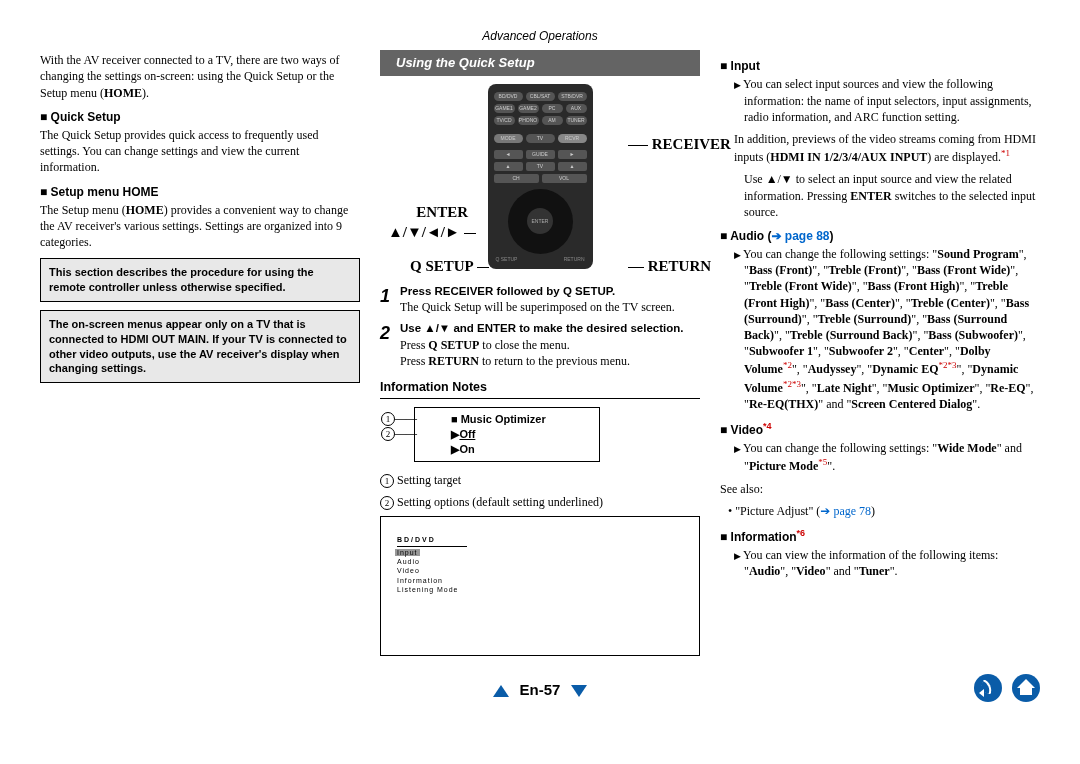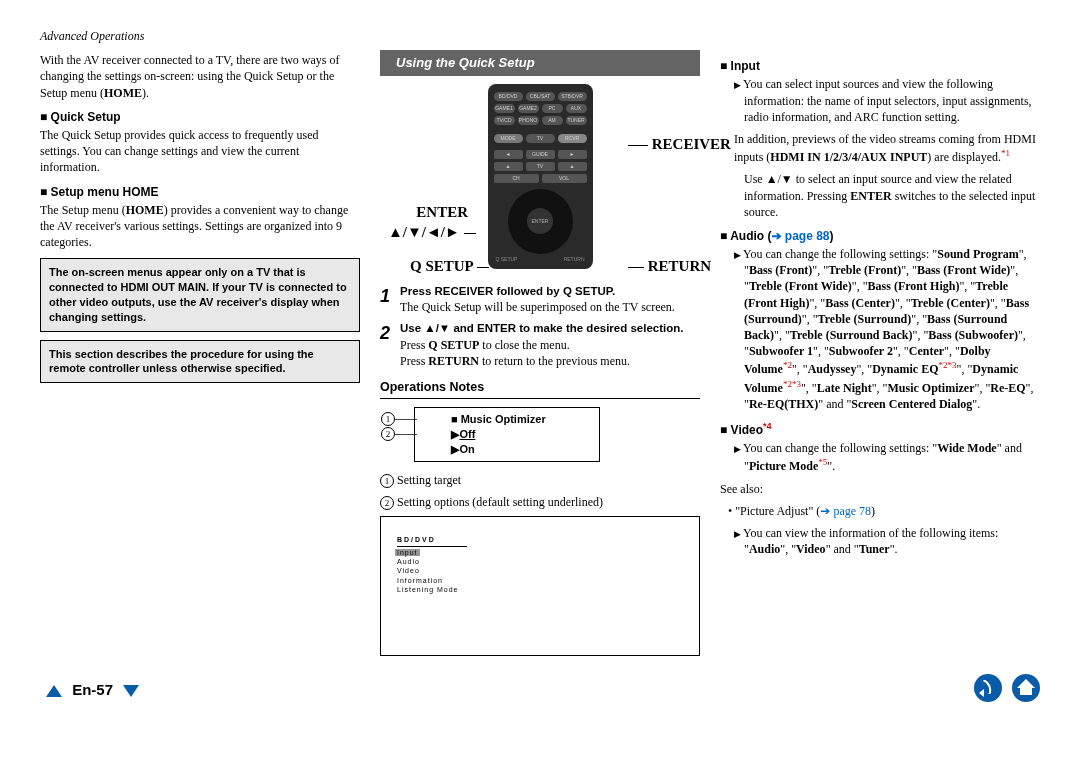--- a/index.html
+++ b/index.html
@@ -1,30 +1,30 @@
 <!DOCTYPE html>
 <html><head>
 <meta charset="utf-8">
 <style>
   body { font-family: "Times New Roman", serif; font-size: 12px; color: #000; margin: 0; padding: 28px 40px 20px 40px; width: 1080px; box-sizing: border-box; line-height: 1.35; }
-  .header-right { text-align: left; font-style: italic; font-family: Liberation Serif, serif; font-size: 12px; margin-bottom: 6px; }
+  .header-right { text-align: center; font-style: italic; font-family: Liberation Sans, sans-serif; font-size: 12px; margin-bottom: 6px; }
   .columns { display: flex; gap: 20px; }
   .col { flex: 1; }
   h1 { font-family: Arial, sans-serif; font-weight: bold; font-size: 28px; margin: 0 0 8px 0; }
   .section-bar { background: #646464; color: #fff; font-family: Arial, sans-serif; font-weight: bold; font-style: italic; font-size: 13px; padding: 4px 16px; margin-bottom: 8px; }
   .sub-head-full { font-family: Arial, sans-serif; font-weight: bold; font-size: 12.5px; margin: 10px 0 4px 0; border-bottom: 1px solid #000; padding-bottom: 2px;}
   .square-head { font-family: Arial, sans-serif; font-weight: bold; font-size: 12px; margin: 8px 0 2px 0; }
   .square-head::before { content: "■ "; }
   .box { border: 1px solid #000; background: #e8e8e8; padding: 6px 8px; margin: 8px 0; font-family: Arial, sans-serif; font-size: 11px; }
   .box b { font-weight: bold; }
   p { margin: 2px 0 6px 0; }
   .indent { margin-left: 14px; text-indent: -10px; padding-left: 10px;}
   .indent::before{ content:"▶"; font-size:9px; margin-right:2px;}
   .sup { color: #c00; font-size: 9px; vertical-align: super; }
-  .page-nav { margin-top: 18px; font-family: Arial, sans-serif; font-weight: bold; font-size: 15px; position:relative;}
+  .page-nav { text-align: center; margin-top: 18px; font-family: Arial, sans-serif; font-weight: bold; font-size: 15px; position:relative;}
   .page-nav .tri { display:inline-block; width:0; height:0; border-left:8px solid transparent; border-right:8px solid transparent; margin:0 6px; vertical-align:middle;}
   .tri-up{ border-bottom:12px solid #0a5ca8;}
   .tri-down{ border-top:12px solid #0a5ca8;}
   .nav-icons{ position:absolute; right:0; top:-6px;}
   .icon-circle{ display:inline-block; width:28px; height:28px; background:#0a5ca8; border-radius:50%; vertical-align:middle; margin-left:6px; position:relative;}
   .icon-arrow::after{ content:""; position:absolute; top:7px; left:7px; width:10px; height:10px; border:2.2px solid #fff; border-left:none; border-bottom:none; border-radius:0 14px 0 0; transform:rotate(22deg);}
   .icon-arrow::before{content:"";position:absolute;top:15px;left:5px;width:0;height:0;border-top:4px solid transparent;border-bottom:4px solid transparent;border-right:5px solid #fff;}
   .icon-home::after{ content:""; position:absolute; top:13px; left:8px; width:12px; height:8px; background:#fff;}
   .icon-home::before{ content:""; position:absolute; top:5px; left:5px; width:0; height:0; border-left:9px solid transparent; border-right:9px solid transparent; border-bottom:9px solid #fff;}
   .step { display:flex; margin:6px 0;}
@@ -58,22 +58,22 @@
 
   <div class="col">
     <p>With the AV receiver connected to a TV, there are two ways of changing the settings on-screen: using the Quick Setup or the Setup menu (<b>HOME</b>).</p>
 
     <div class="square-head">Quick Setup</div>
     <p>The Quick Setup provides quick access to frequently used settings. You can change settings and view the current information.</p>
 
     <div class="square-head">Setup menu HOME</div>
     <p>The Setup menu (<b>HOME</b>) provides a convenient way to change the AV receiver's various settings. Settings are organized into 9 categories.</p>
 
+    <div class="box"><b>This section describes the procedure for using the remote controller unless otherwise specified.</b></div>
     <div class="box"><b>The on-screen menus appear only on a TV that is connected to HDMI OUT MAIN. If your TV is connected to other video outputs, use the AV receiver's display when changing settings.</b></div>
-    <div class="box"><b>This section describes the procedure for using the remote controller unless otherwise specified.</b></div>
   </div>
 
   <div class="col">
     <div class="section-bar">Using the Quick Setup</div>
 
     <div class="remote-wrap">
       <div class="remote">
         <div class="btn-row" style="top:8px;">
             <div class="rbtn oval">BD/DVD</div>
             <div class="rbtn oval">CBL/SAT</div>
@@ -129,21 +129,21 @@
     </div>
     <div class="step">
       <div class="step-num">2</div>
       <div class="step-body">
         <div class="lead">Use ▲/▼ and ENTER to make the desired selection.</div>
         <div>Press <b>Q SETUP</b> to close the menu.</div>
         <div>Press <b>RETURN</b> to return to the previous menu.</div>
       </div>
     </div>
 
-    <div class="sub-head-full">Operations Notes</div>
+    <div class="sub-head-full">Information Notes</div>
 
     <div class="explan-box">
       <span class="marker" style="top:3px;"><span class="circ">1</span>——</span>■ <span>Music Optimizer</span><br>
       <span class="marker" style="top:18px;"><span class="circ">2</span>——</span>▶<u>Off</u><br>
       <span style="margin-left:0;">▶<span>On</span></span>
     </div>
 
     <p><span class="circ">1</span> <span>Setting target</span></p>
     <p><span class="circ">2</span> <span>Setting options (default setting underlined)</span></p>
 
@@ -165,20 +165,21 @@
     <p style="margin-left:24px;">Use ▲/▼ to select an input source and view the related information. Pressing <b>ENTER</b> switches to the selected input source.</p>
 
     <div class="square-head"><span>Audio (</span><a class="audio-link">➔ page 88</a><span>)</span></div>
     <p class="indent">You can change the following settings: "<b>Sound Program</b>", "<b>Bass (Front)</b>", "<b>Treble (Front)</b>", "<b>Bass (Front Wide)</b>", "<b>Treble (Front Wide)</b>", "<b>Bass (Front High)</b>", "<b>Treble (Front High)</b>", "<b>Bass (Center)</b>", "<b>Treble (Center)</b>", "<b>Bass (Surround)</b>", "<b>Treble (Surround)</b>", "<b>Bass (Surround Back)</b>", "<b>Treble (Surround Back)</b>", "<b>Bass (Subwoofer)</b>", "<b>Subwoofer 1</b>", "<b>Subwoofer 2</b>", "<b>Center</b>", "<b>Dolby Volume</b><span class="sup">*2</span>", "<b>Audyssey</b>", "<b>Dynamic EQ</b><span class="sup">*2*3</span>", "<b>Dynamic Volume</b><span class="sup">*2*3</span>", "<b>Late Night</b>", "<b>Music Optimizer</b>", "<b>Re-EQ</b>", "<b>Re-EQ(THX)</b>" and "<b>Screen Centered Dialog</b>".</p>
 
     <div class="square-head"><span>Video</span><span class="sup">*4</span></div>
     <p class="indent">You can change the following settings: "<b>Wide Mode</b>" and "<b>Picture Mode</b><span class="sup">*5</span>".</p>
     <p>See also:</p>
     <p style="margin-left:8px;">•  "Picture Adjust" (<a class="audio-link">➔ page 78</a>)</p>
 
+    <div class="square-head"><span>Information</span><span class="sup">*6</span></div>
     <p class="indent">You can view the information of the following items: "<b>Audio</b>", "<b>Video</b>" and "<b>Tuner</b>".</p>
   </div>
 </div>
 
 <div class="page-nav">
   <span class="tri tri-up"></span>
   <span>En-57</span>
   <span class="tri tri-down"></span>
   <span class="nav-icons">
     <span class="icon-circle icon-arrow"></span>

